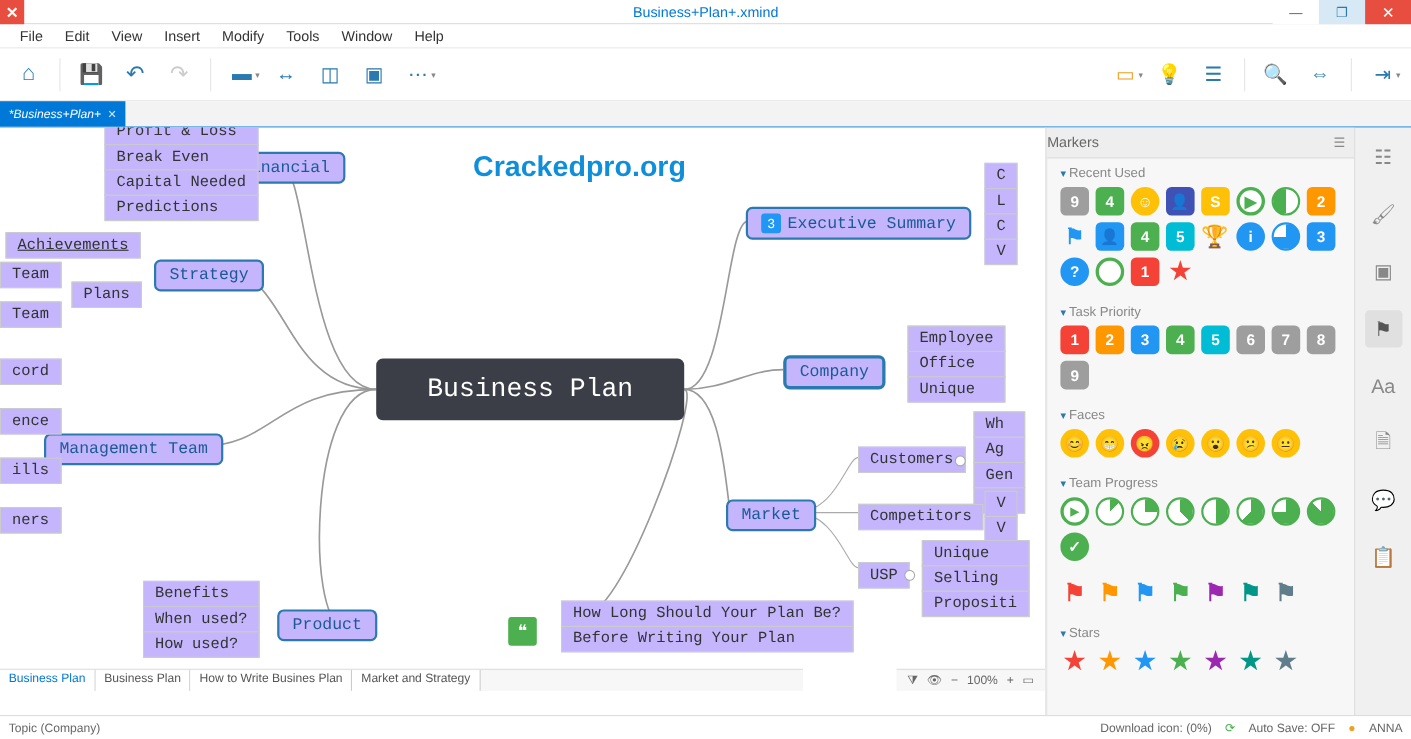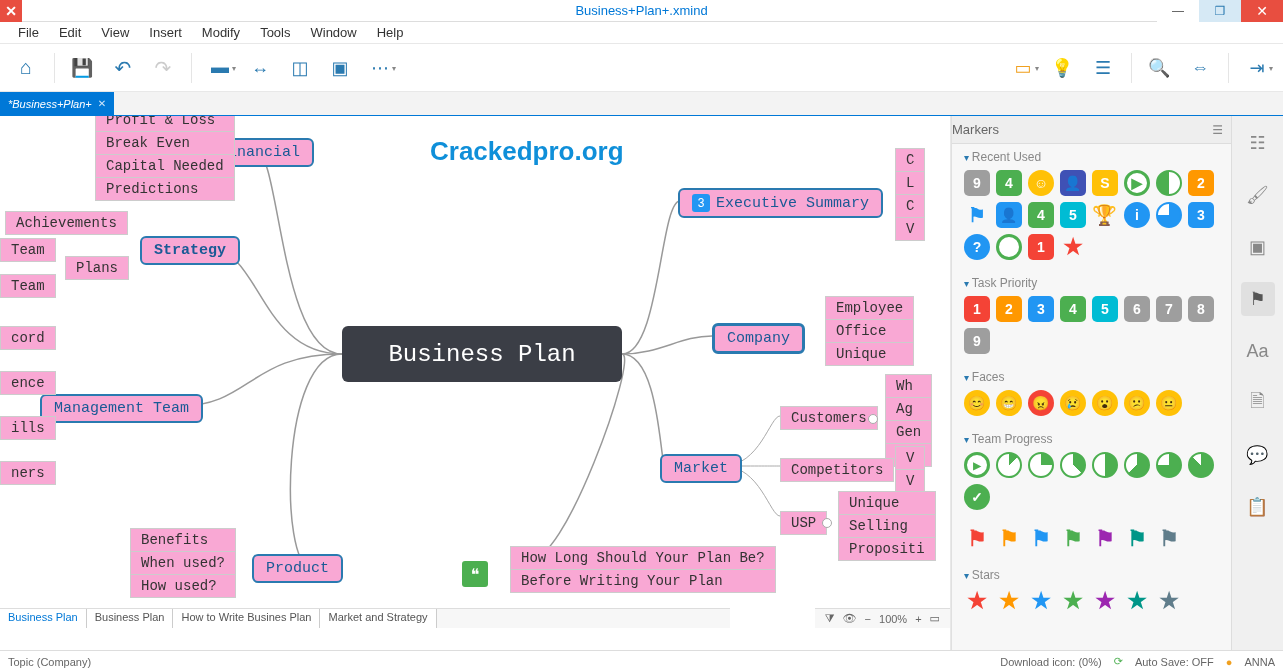--- a/index.html
+++ b/index.html
@@ -18,21 +18,21 @@
 .tool-btn { width: 36px; height: 36px; display: flex; align-items: center; justify-content: center; border-radius: 3px; position: relative; }
 .tool-btn .dd { position: absolute; right: 2px; top: 50%; transform: translateY(-50%); font-size: 8px; color: #888; }
 .tool-sep { width: 1px; height: 30px; background: #e5e5e5; margin: 0 6px; }
 .toolbar .right { margin-left: auto; display: flex; align-items: center; gap: 4px; }
 .tabbar { height: 24px; background: #f3f3f3; display: flex; align-items: stretch; border-bottom: 1px solid #0078d7; }
 .tab { background: #0078d7; color: #fff; font-size: 11px; padding: 3px 8px; display: flex; align-items: center; gap: 6px; font-style: italic; }
 .tab .close-x { color: #cfe7fb; font-style: normal; font-size: 10px; }
 .main-area { position: absolute; top: 116px; left: 0; right: 52px; bottom: 22px; display: flex; }
 .canvas-wrap { flex: 1; position: relative; background: #fff; overflow: hidden; border-right: 1px solid #e8e8e8; }
 .canvas { position: relative; width: 100%; height: 100%; font-family: "Courier New", monospace; }
-.node { position: absolute; border: 1px solid #bbb; border-radius: 4px; background: #f9a8d4; padding: 3px 10px; font-size: 14px; color: #333; white-space: nowrap; }
+.node { position: absolute; border: 1px solid #bbb; border-radius: 4px; background: #c4b5fd; padding: 3px 10px; font-size: 14px; color: #333; white-space: nowrap; }
 .node.attached { border-radius: 0; border: 1px solid #ccc; }
 .central { position: absolute; left: 342px; top: 210px; width: 280px; height: 56px; background: #3b3e46; color: #fff; border-radius: 6px; display: flex; align-items: center; justify-content: center; font-size: 24px; }
 .mainbranch { border: 2px solid #2a7ab0; color: #1a5a95; border-radius: 6px; padding: 4px 12px; font-size: 15px; }
 .mainbranch.selected { border: 3px solid #2a7ab0; }
 .watermark { position: absolute; left: 430px; top: 20px; color: #0f8fd9; font-size: 26px; font-weight: bold; font-family: Arial, sans-serif; }
 .quote-icon { position: absolute; left: 462px; top: 445px; width: 26px; height: 26px; background: #4caf50; color: #fff; display: flex; align-items: center; justify-content: center; font-size: 16px; border-radius: 3px; font-family: Georgia, serif; }
 .sheet-tabs { position: absolute; left: 0; bottom: 22px; height: 20px; display: flex; align-items: stretch; border-top: 1px solid #ddd; font-size: 11px; background: #f7f7f7; }
 .sheet-tab { padding: 2px 8px; border-right: 1px solid #ccc; color: #555; background: #fff; }
 .sheet-tab.active { color: #0078d7; }
 .zoom-bar { position: absolute; right: 0; bottom: 22px; height: 20px; display: flex; align-items: center; gap: 8px; padding: 0 10px; border-top: 1px solid #ddd; background: #f7f7f7; font-size: 11px; color: #666; }
@@ -167,22 +167,22 @@
       <div class="central">Business Plan</div>
 
       <div class="node mainbranch" style="left:205px;top:22px;">Financial</div>
       <div class="attach-stack" style="left:95px;top:-8px;">
         <div class="node attached">Profit &amp; Loss</div>
         <div class="node attached">Break Even</div>
         <div class="node attached">Capital Needed</div>
         <div class="node attached">Predictions</div>
       </div>
 
-      <div class="node mainbranch" style="left:140px;top:120px;font-weight:bold;">Strategy</div>
-      <div class="node attached" style="left:5px;top:95px;">Achievements</div>
+      <div class="node mainbranch" style="left:140px;top:120px;">Strategy</div>
+      <div class="node attached" style="left:5px;top:95px;text-decoration:underline;">Achievements</div>
       <div class="node attached" style="left:65px;top:140px;">Plans</div>
       <div class="node attached" style="left:0px;top:122px;">Team</div>
       <div class="node attached" style="left:0px;top:158px;">Team</div>
 
       <div class="node mainbranch" style="left:40px;top:278px;">Management Team</div>
       <div class="attach-stack" style="left:0px;top:210px;">
         <div class="node attached">cord</div>
       </div>
       <div class="attach-stack" style="left:0px;top:255px;">
         <div class="node attached">ence</div>

